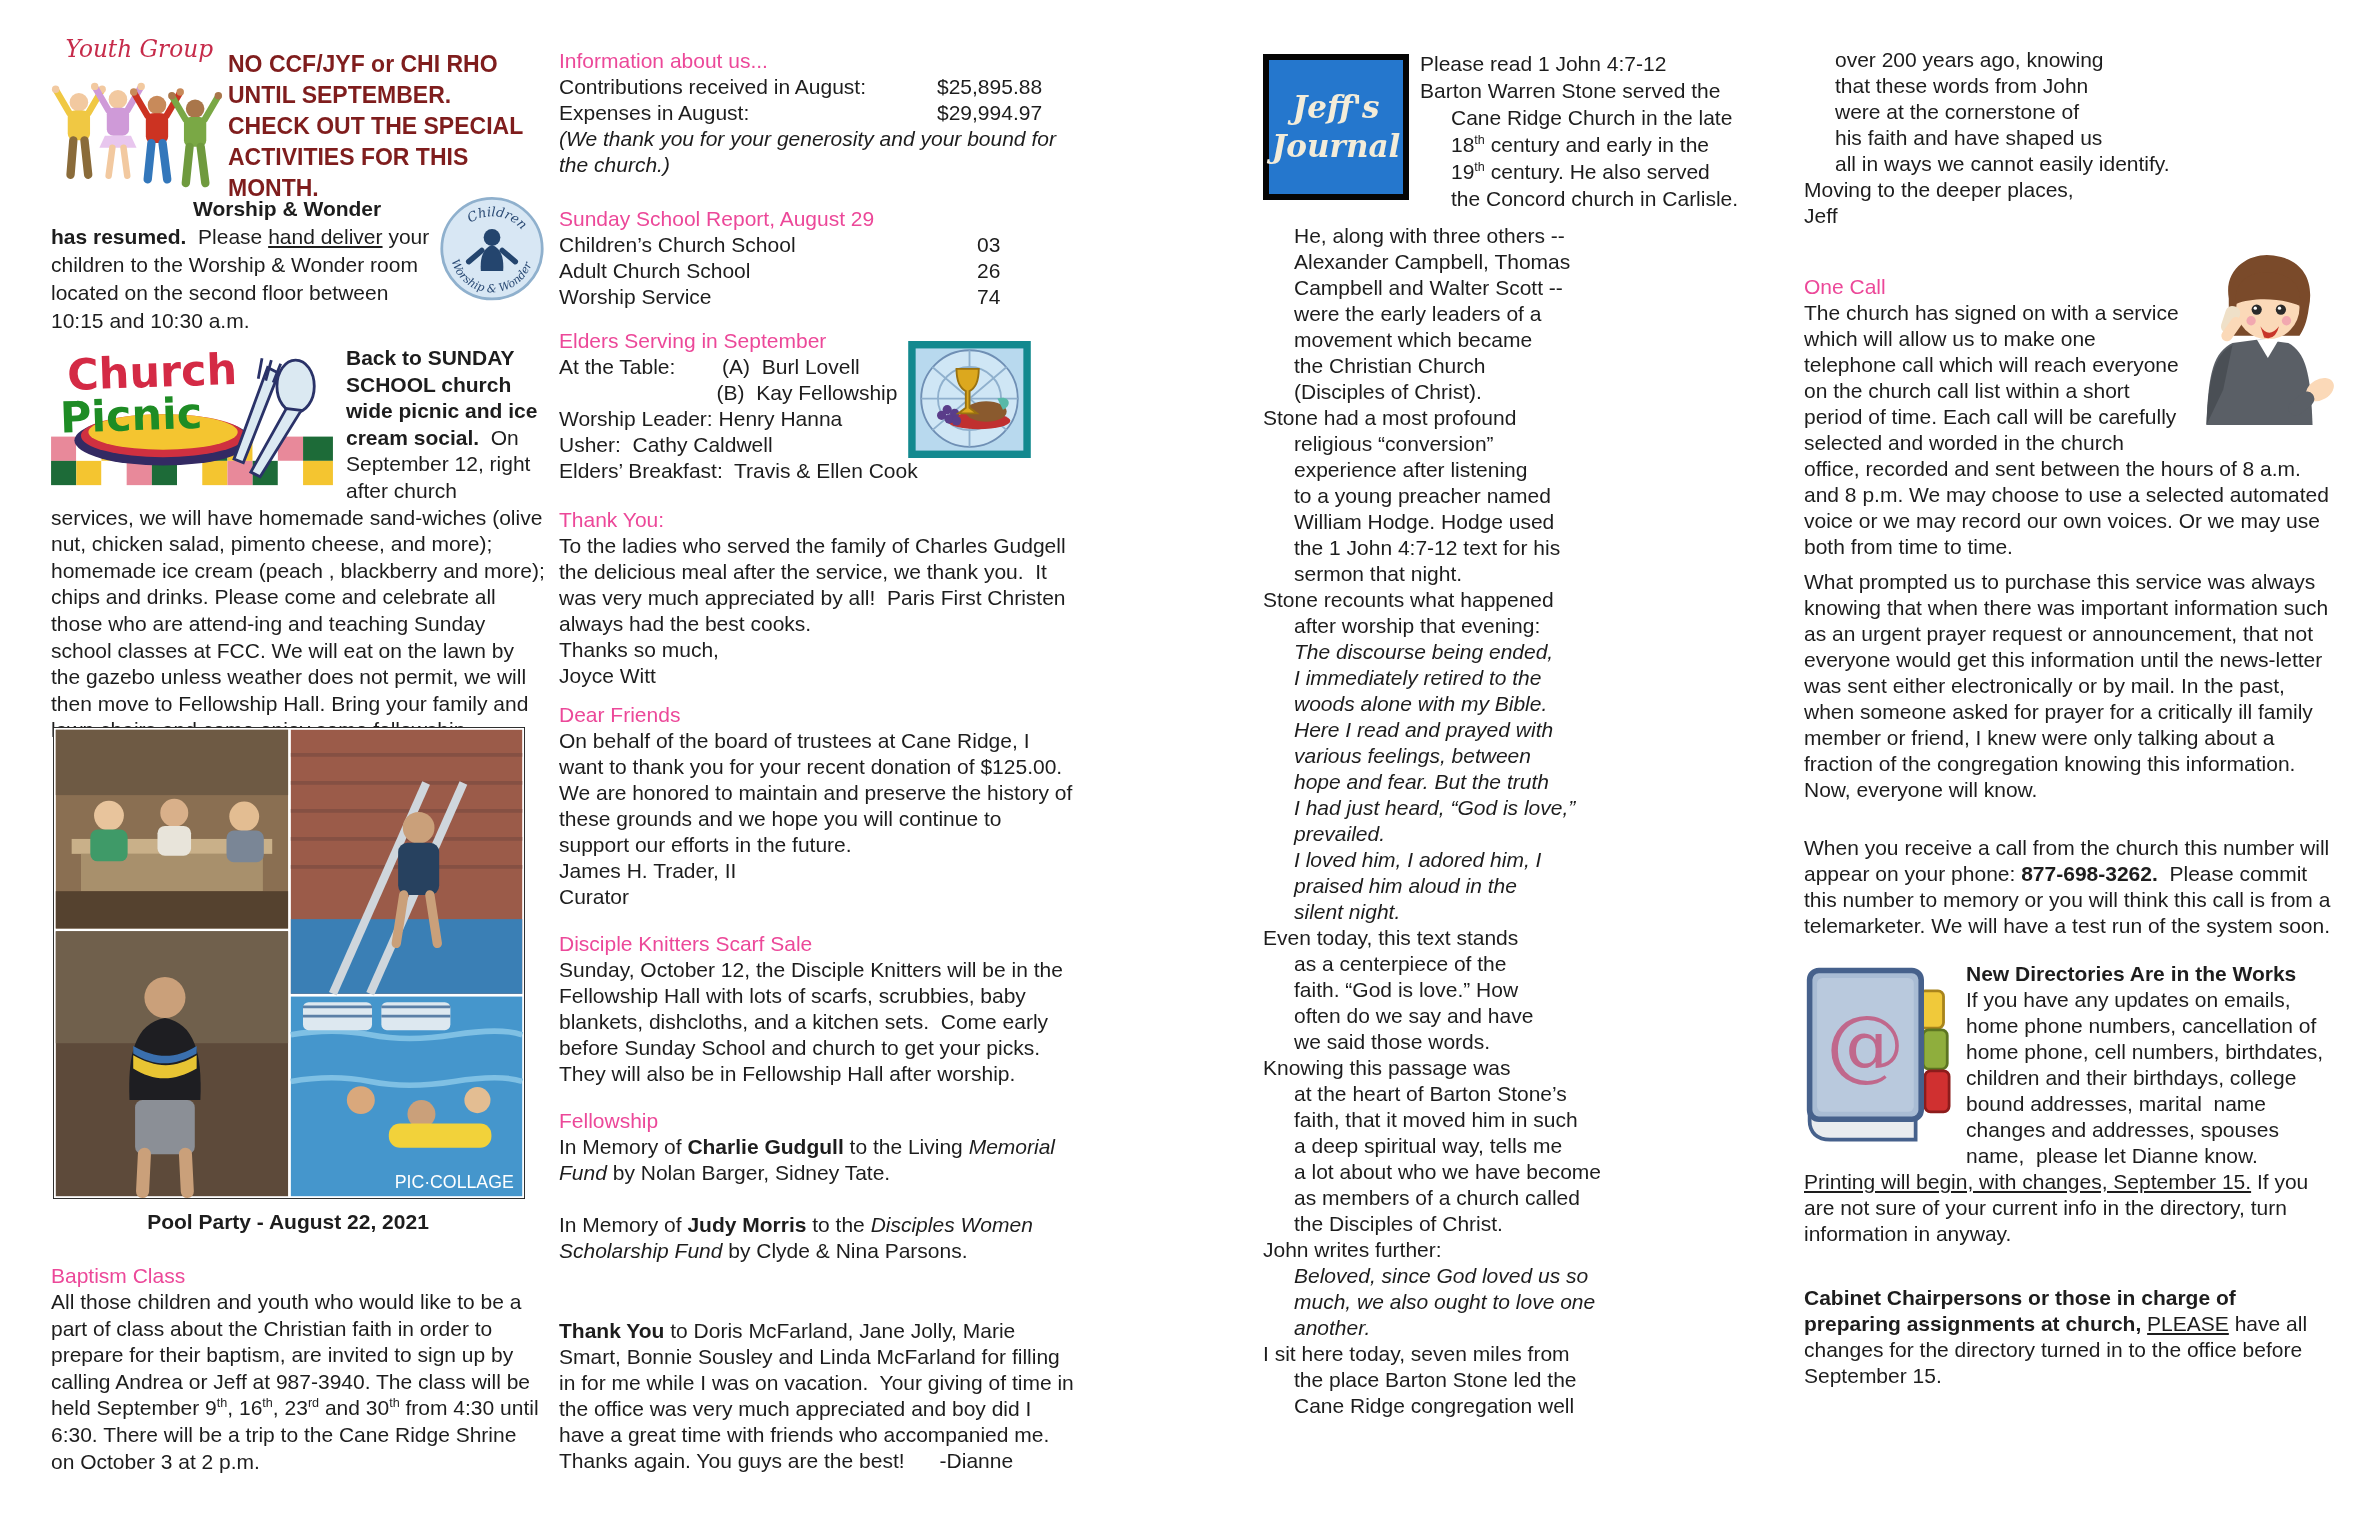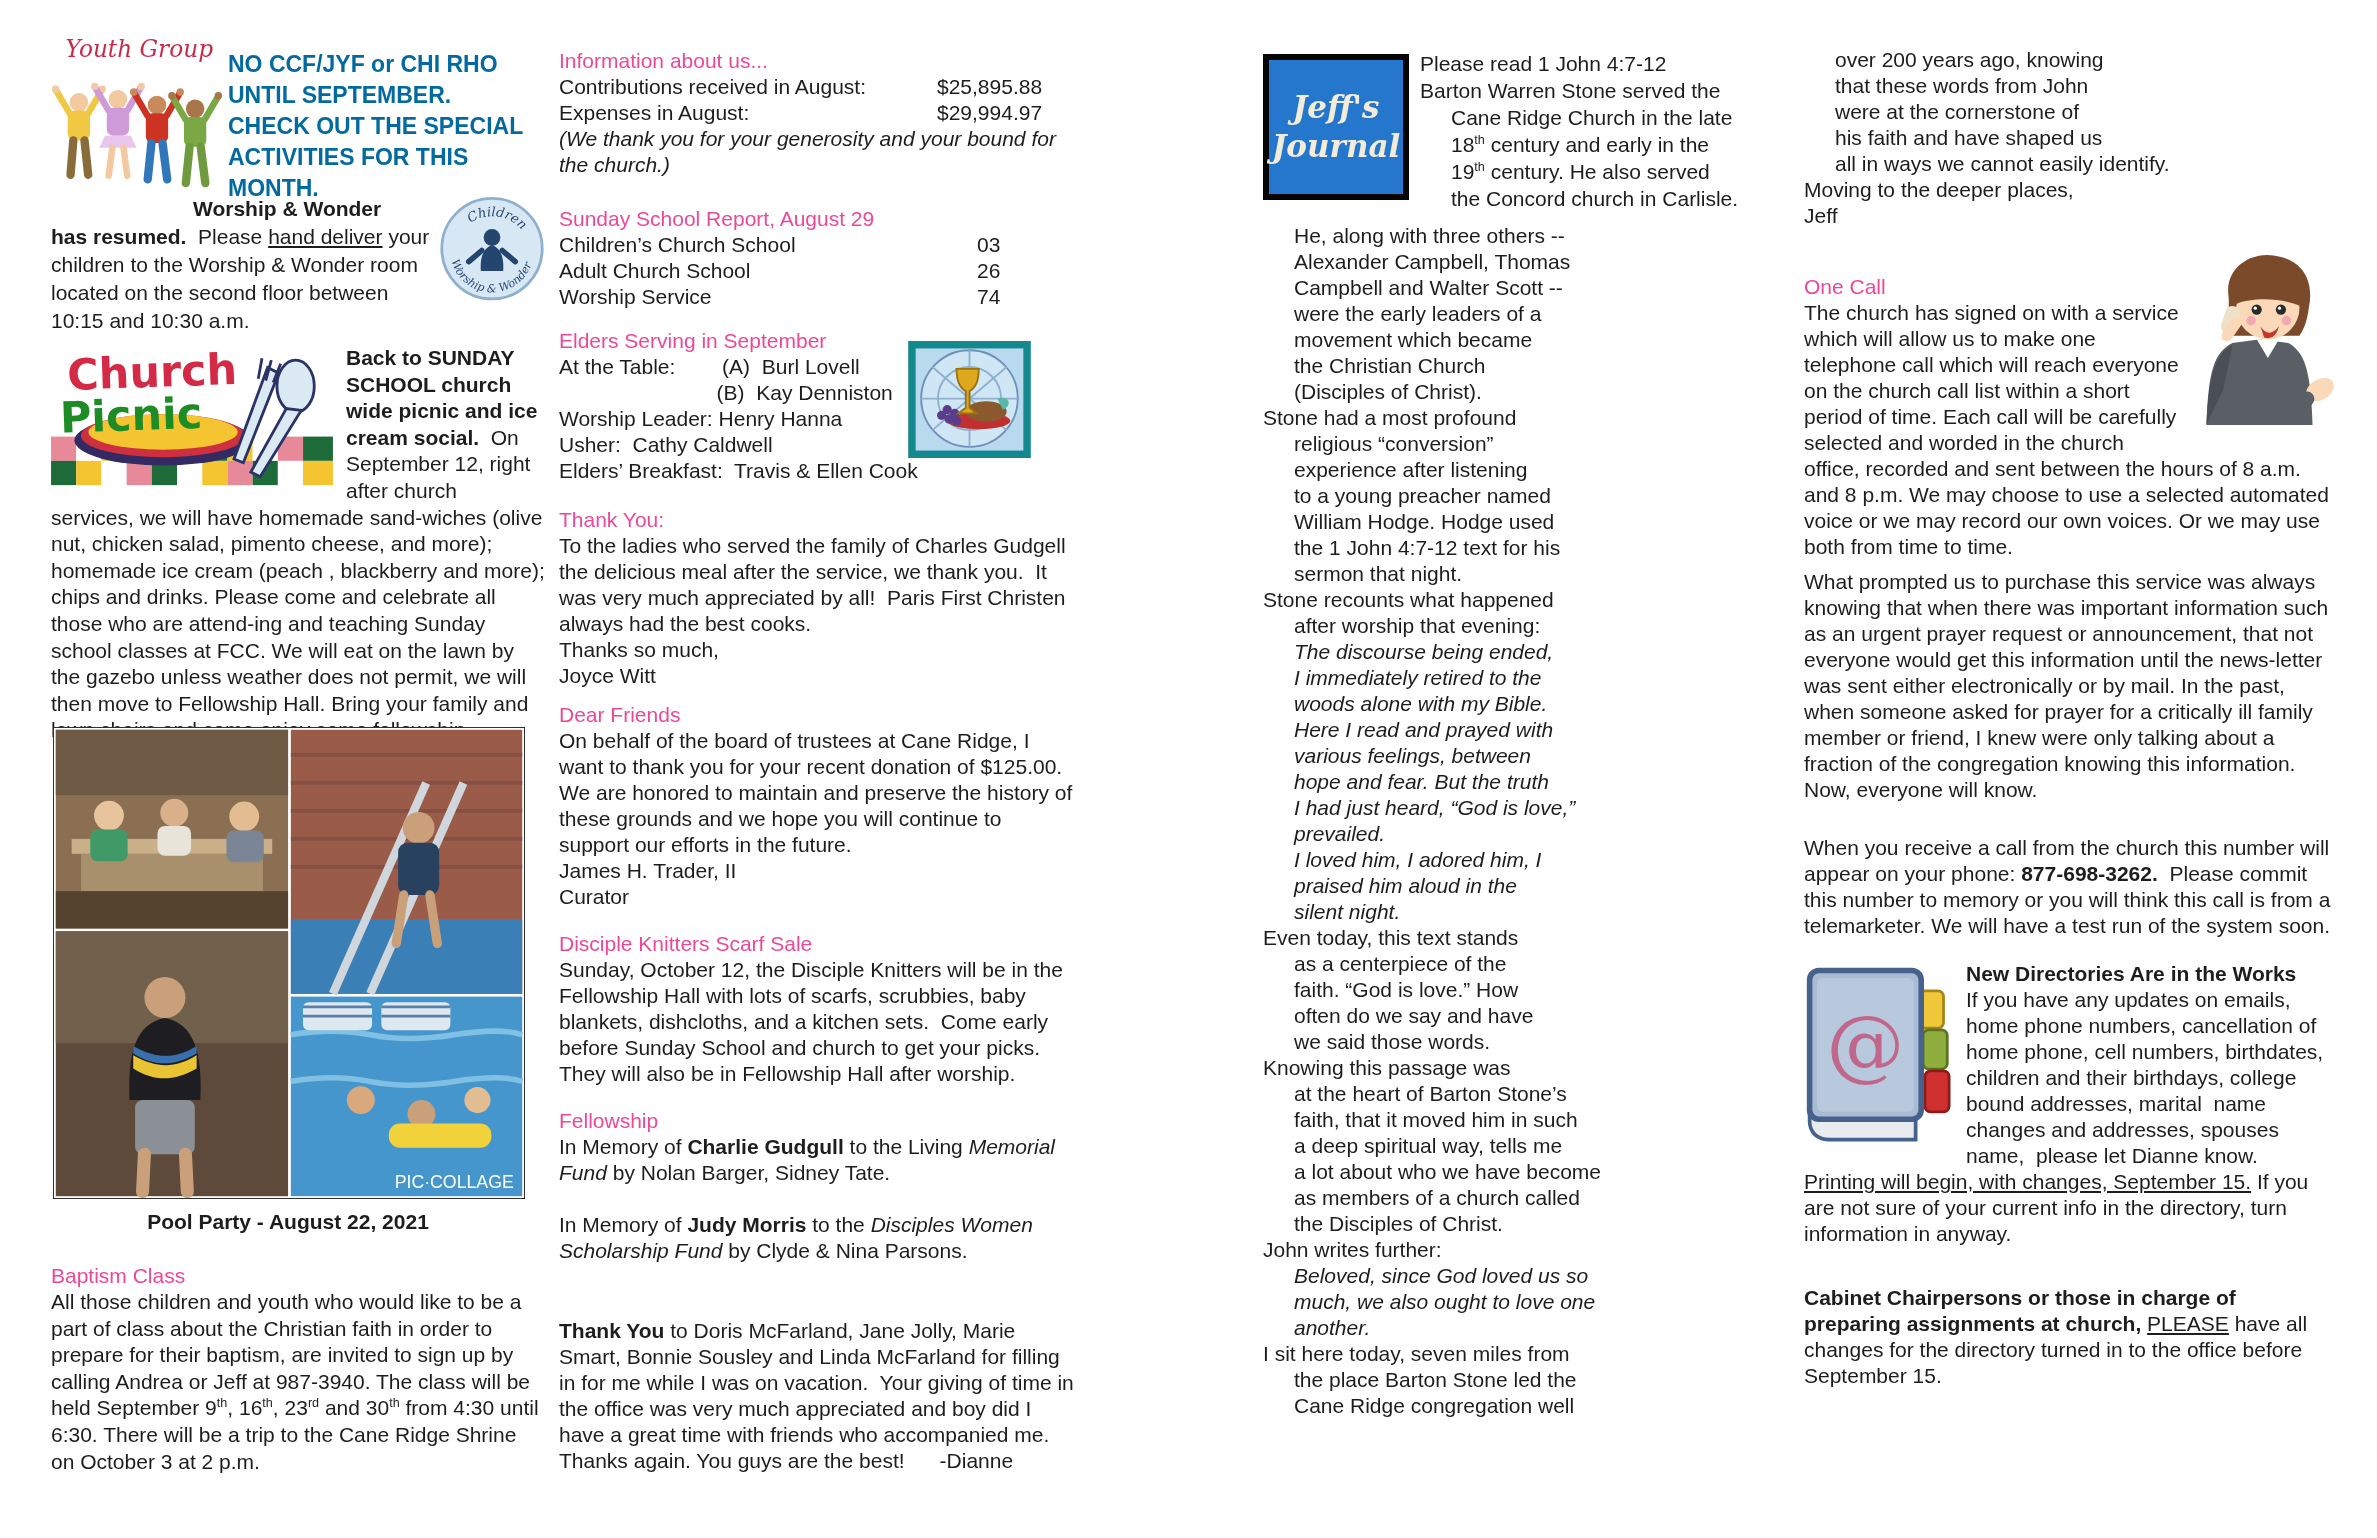--- a/index.html
+++ b/index.html
@@ -10,21 +10,21 @@
   #col2{left:559px;top:48px;width:515px;}
   #col3{left:1263px;top:48px;width:511px;}
   #col4{left:1804px;top:47px;width:533px;}
   .sec{position:absolute;left:0;right:0;}
   .h{font-weight:400;color:#ec4899;}
   .p{white-space:pre-wrap;}
   .it{font-style:italic;}
   sup{font-size:0.6em;line-height:0;}
   
   .youth{position:absolute;left:0;top:0;}
-  .ccf{position:absolute;left:177px;top:26px;width:308px;color:#0369a1;font-weight:700;font-size:23px;line-height:31px;}
+  .ccf{position:absolute;left:177px;top:26px;width:308px;color:#7f1d1d;font-weight:700;font-size:23px;line-height:31px;}
   .ww{top:172px;}
   .wwlogo{float:right;width:106px;height:123px;margin:-5.6px 0 5.6px 9.3px;}
   .wwhead{font-weight:700;margin-left:142px;line-height:28px;}
   .ww .p{line-height:28px;}
   .picnic{top:322px;}
   .piclogo{float:left;width:282px;height:140px;margin:1.9px 13px 5.6px 0;}
   .picnic .p{line-height:26.6px;}
   .collage{position:absolute;left:1.9px;top:704px;}
   .caption{position:absolute;left:0;top:1186px;width:474px;text-align:center;font-weight:700;}
   .baptism{top:1240px;}
@@ -280,21 +280,21 @@
       <div class="fr ssr">
         <span>Worship Service</span>
         <span class="val">74</span>
       </div>
     </div>
 
     <div class="sec elders" style="top:280px;">
       <div class="h">Elders Serving in September</div>
       <div class="prelines">
         <div>At the Table:        (A)  Burl Lovell</div>
-        <div>                           (B)  Kay Denniston</div>
+        <div>                           (B)  Kay Fellowship</div>
         <div>Worship Leader: Henry Hanna</div>
         <div>Usher:  Cathy Caldwell</div>
         <div>Elders’ Breakfast:  Travis &amp; Ellen Cook</div>
       </div>
       <svg class="stained" width="123" height="117" viewBox="0 0 132 126">
         <rect x="0" y="0" width="132" height="126" fill="#13898f"></rect>
         <rect x="8" y="8" width="116" height="110" fill="#b8d9ee"></rect>
         <circle cx="66" cy="62" r="52" fill="#cfe6f5" stroke="#6f8fb4" stroke-width="2"></circle>
         <path d="M14 62 H118 M66 10 V114 M26 28 L106 96 M106 28 L26 96" stroke="#8fb0cd" stroke-width="2"></path>
         <circle cx="66" cy="62" r="34" fill="none" stroke="#8fb0cd" stroke-width="2"></circle>

